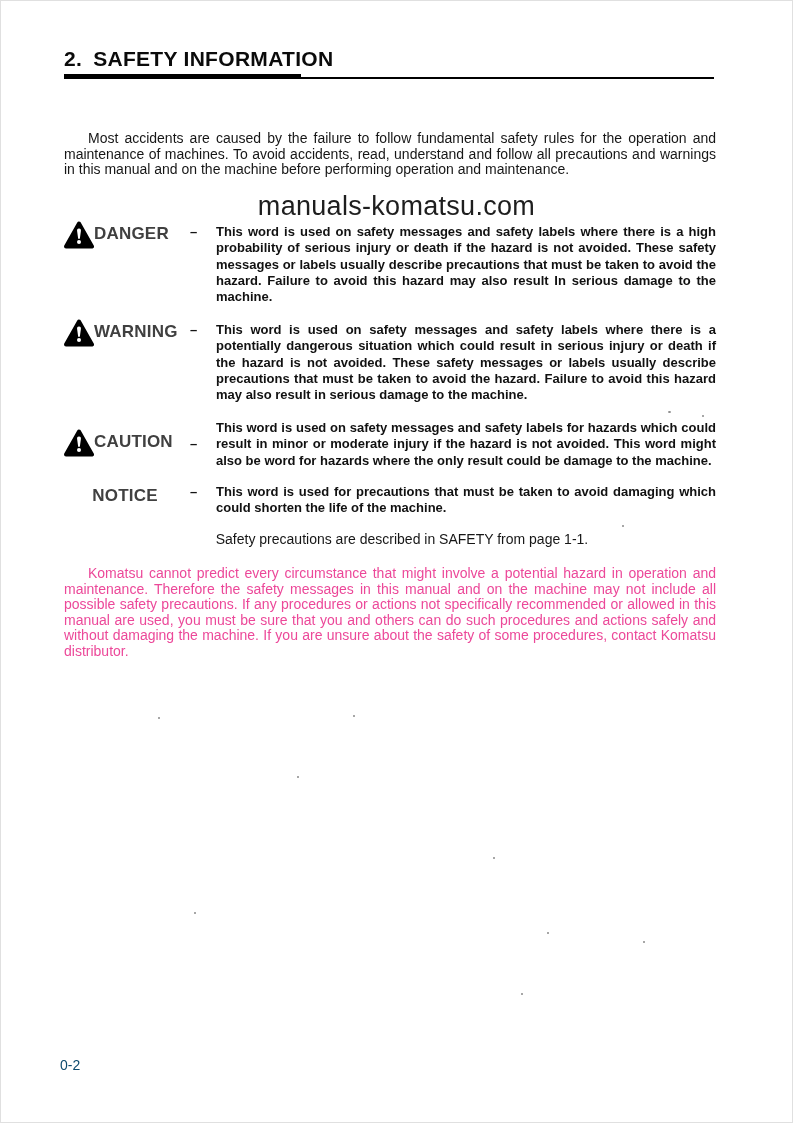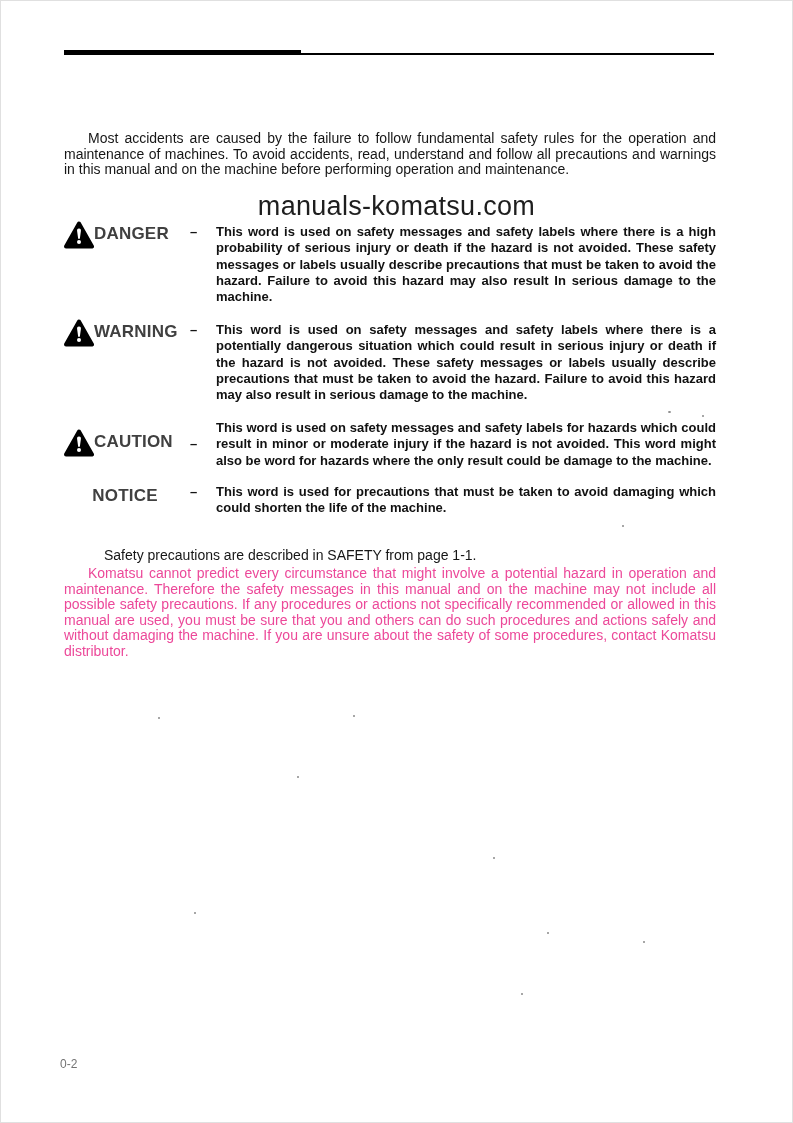--- a/index.html
+++ b/index.html
@@ -49,37 +49,40 @@
     text-align:justify;color:#111;padding-top:1px;}
 
   .row-danger{top:222px;}
   .row-warning{top:320px;}
   .row-caution{top:418px;align-items:center;}
   .row-notice{top:482px;}
 
   
   .safety-ref{position:absolute;left:63px;width:652px;top:531px;
     font-size:14px;line-height:15.5px;color:#161616;}
-  .safety-ref p{margin:16px;text-indent:24px;}
+  .safety-ref p{margin:0;text-indent:24px;text-align:center;}
   .disclaimer{position:absolute;left:63px;width:652px;top:565px;
     font-size:14px;line-height:15.5px;text-align:justify;color:#ec4899;}
   .disclaimer p{margin:0;text-indent:24px;}
 
   
-  .page-num{position:absolute;left:59px;top:1056px;font-size:12px;color:#737373;}
+  .page-num{position:absolute;left:59px;top:1056px;font-size:14px;color:#0c4a6e;}
 
   
   .speck{position:absolute;background:#8a8a8a;border-radius:50%;}
 </style>
 </head>
 <body>
 
 <div class="page">
 
   <div class="head">
+    <div class="title">
+      <span class="num">2.</span><span>SAFETY INFORMATION</span>
+    </div>
     <div class="rule">
       <div class="rule-thick"></div>
     </div>
   </div>
 
   <div class="intro">
     <p>Most accidents are caused by the failure to follow fundamental safety rules for the operation and maintenance of machines. To avoid accidents, read, understand and follow all precautions and warnings in this manual and on the machine before performing operation and maintenance.</p>
   </div>
 
   <div class="watermark">manuals-komatsu.com</div>

